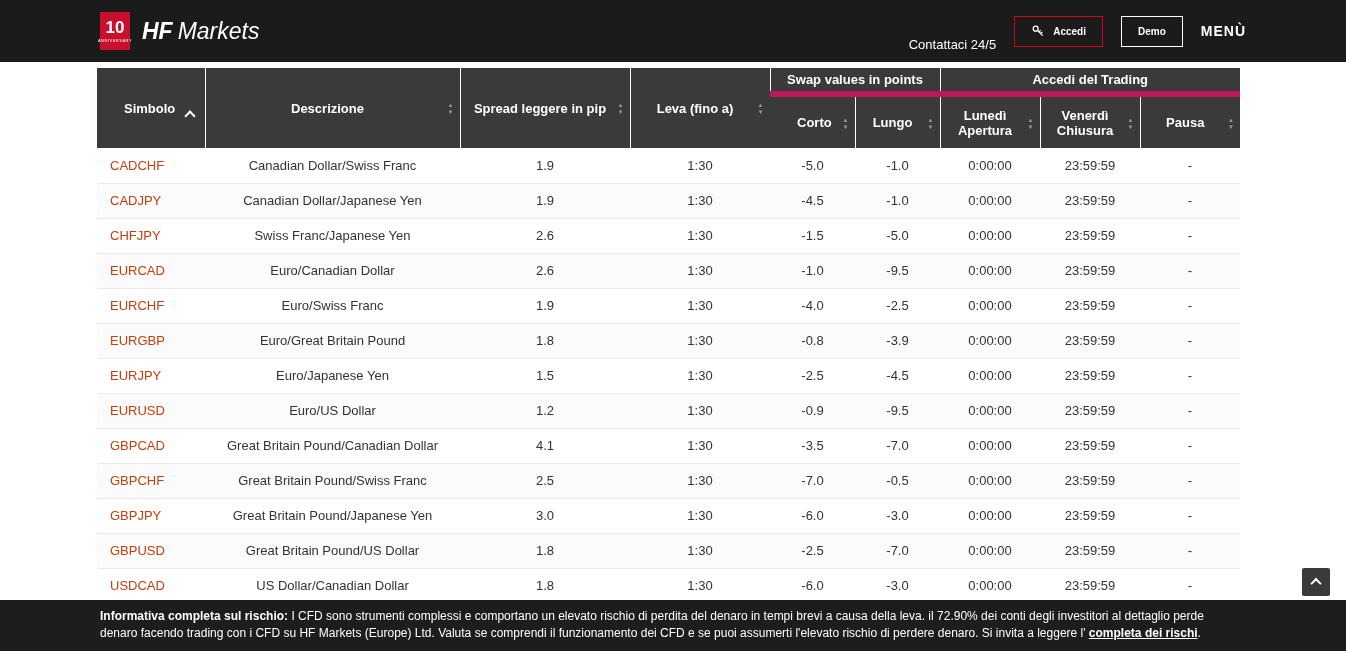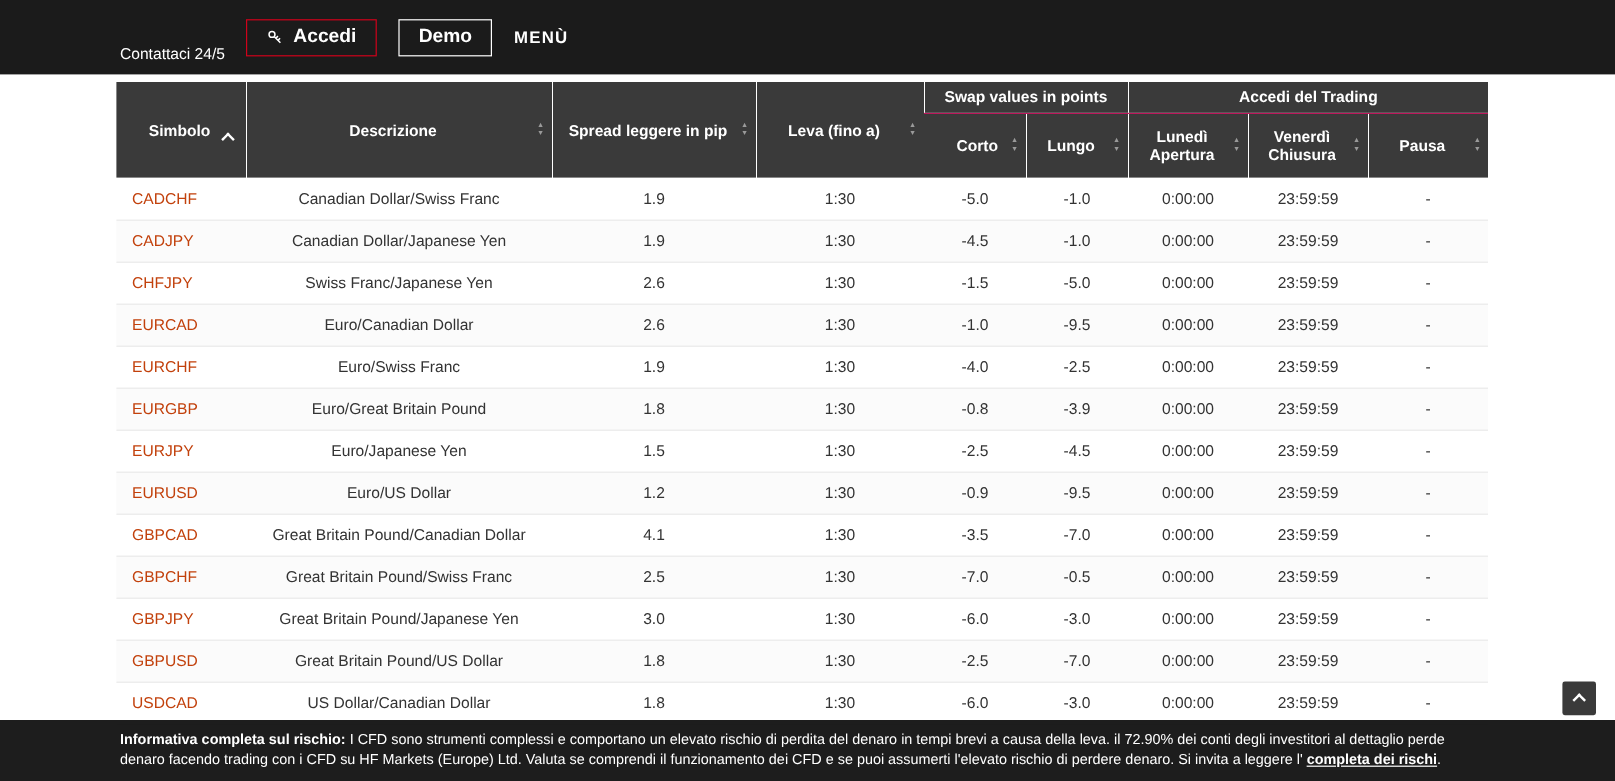--- a/index.html
+++ b/index.html
@@ -29,21 +29,21 @@
   }
   .anniv .num { font-size: 17px; font-weight: bold; line-height: 1; }
   .anniv .sub { font-size: 4px; letter-spacing: .5px; margin-top: 2px; }
   .brand { color: #fff; font-size: 23px; font-style: italic; white-space: nowrap; }
   .brand .hf { font-weight: bold; margin-right: 5px; }
 
   .nav-right { display: flex; align-items: center; gap: 18px; }
   .contact { color: #fff; font-size: 13px; cursor: pointer; white-space: nowrap; margin-top: 26px; }
   .btn {
     font-family: inherit;
-    font-size: 16px;
+    font-size: 10px;
     font-weight: bold;
     display: flex; align-items: center; justify-content: center;
     height: 31px;
     padding: 0 16px;
     background: transparent;
     color: #fff;
     border: 1px solid transparent;
     cursor: pointer;
     white-space: nowrap;
   }
@@ -79,21 +79,21 @@
     vertical-align: middle;
     text-align: center;
     border-left: 1px solid rgba(255,255,255,.16);
     padding: 4px 18px 4px 8px;
     cursor: pointer;
   }
   thead th:first-child { border-left: none; text-align: left; padding-left: 27px; }
   thead tr.tier2 th { height: 54px; }
   th.group {
     height: 26px;
-    border-bottom: 1px solid #be185d;
+    border-bottom: 6px solid #be185d;
     padding: 2px 6px;
     cursor: default;
   }
   th.group-start { border-left: 1px solid #ffffff; }
 
   .sort {
     position: absolute;
     right: 6px; top: 50%;
     transform: translateY(-50%);
     display: flex; flex-direction: column; align-items: center;
@@ -157,20 +157,29 @@
     border-top: 2px solid #fff;
     transform: rotate(45deg) translate(1px,1px);
   }
 
   .key-icon svg { display: block; }
 </style>
 </head>
 <body>
 
 <header class="topbar">
+  <div class="logo">
+    <div class="anniv">
+      <span class="num">10</span>
+      <span class="sub">ANNIVERSARY</span>
+    </div>
+    <div class="brand">
+      <span class="hf">HF</span><span>Markets</span>
+    </div>
+  </div>
 
   <div class="nav-right">
     <span class="contact">Contattaci 24/5</span>
 
     <button class="btn btn-login">
       <span class="key-icon">
         <svg width="14" height="14" viewBox="0 0 24 24" fill="none">
           <circle cx="8" cy="8" r="4.2" stroke="#ffffff" stroke-width="2.2"></circle>
           <path d="M11 11 L20 20 M16.5 16.5 l3 -3 M13.5 13.5 l3 -3" stroke="#ffffff" stroke-width="2.2"></path>
         </svg>

